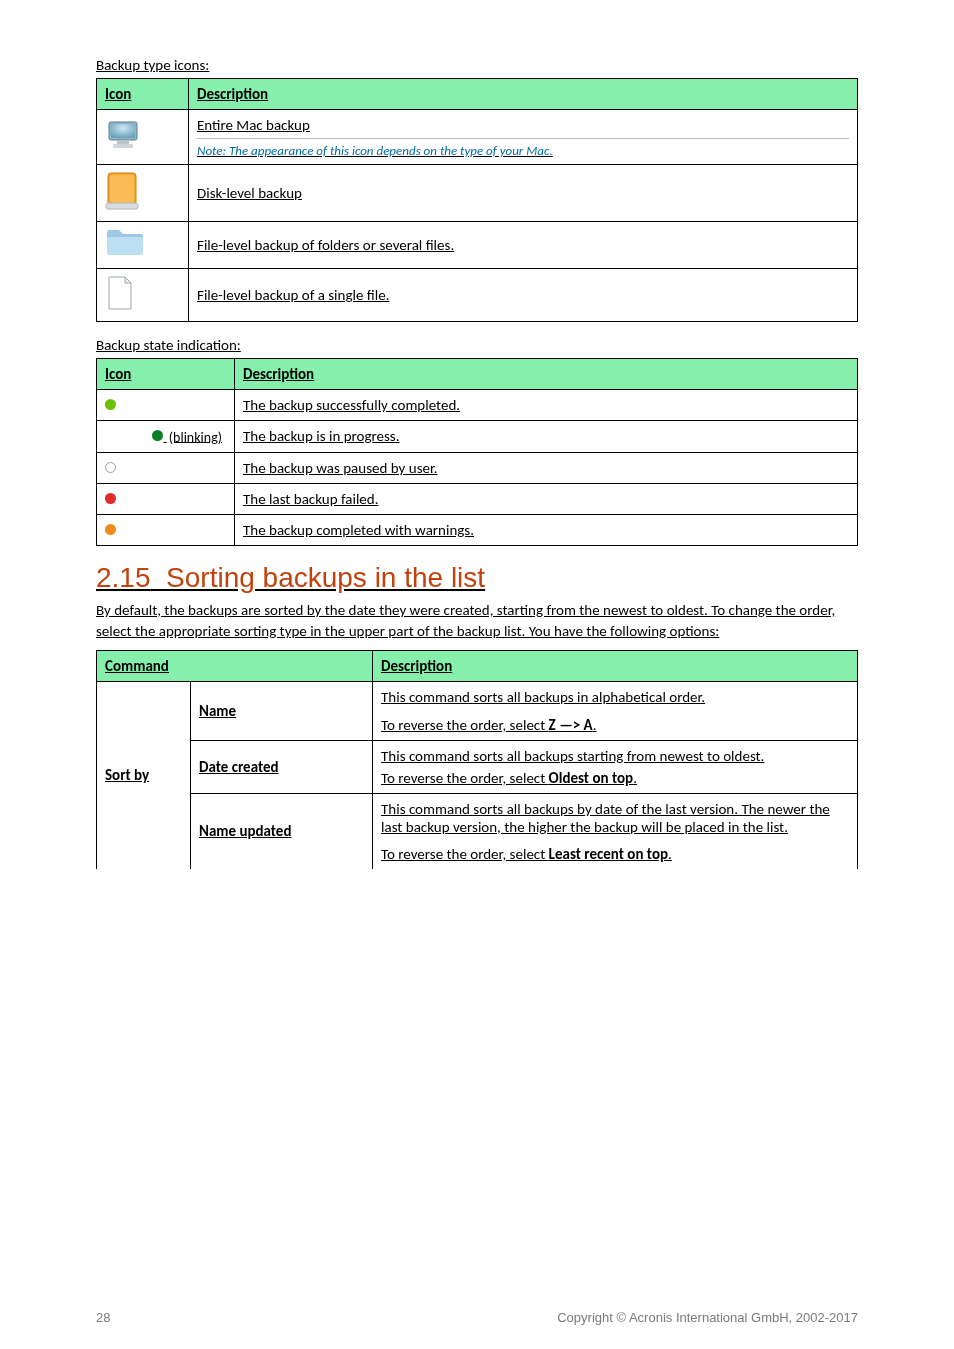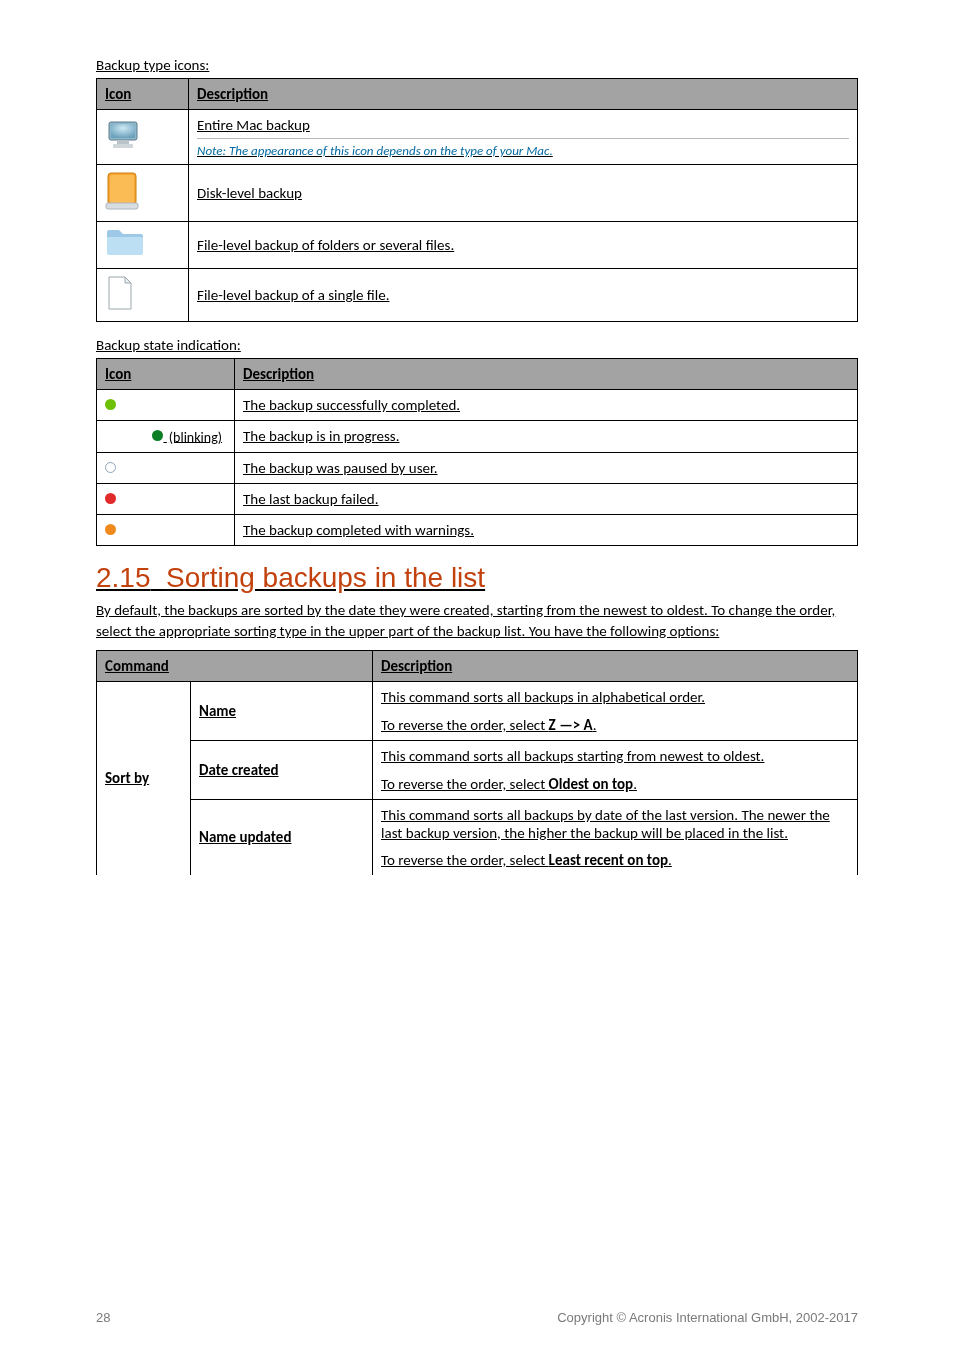--- a/index.html
+++ b/index.html
@@ -28,21 +28,21 @@
     table-layout: fixed;
   }
   table.ref th, table.ref td {
     border: 1px solid #000;
     font-size: 15px;
     text-align: left;
     vertical-align: middle;
     padding: 6px 8px;
   }
   table.ref th {
-    background: #a3a3a3;
+    background: #86efac;
     font-weight: bold;
   }
   .t1-col1 { width: 92px; }
   .t2-col1 { width: 138px; }
   .t3-col1 { width: 94px; }
   .t3-col2 { width: 182px; }
   .icon-cell { text-align: center; }
   .note {
     font-style: italic;
     font-size: 13px;
@@ -258,21 +258,21 @@
           <div>This command sorts all backups in alphabetical order.</div>
           <div style="margin-top:10px">
             <span>To reverse the order, select </span><b>Z —&gt; A</b><span>.</span>
           </div>
         </td>
       </tr>
       <tr>
         <td class="row-sub">Date created</td>
         <td>
           <div>This command sorts all backups starting from newest to oldest.</div>
-          <div style="margin-top:10px">
+          <div style="margin-top:4px">
             <span>To reverse the order, select </span><b>Oldest on top</b><span>.</span>
           </div>
         </td>
       </tr>
       <tr>
         <td class="row-sub" style="border-bottom:none;">Name updated</td>
         <td style="border-bottom:none;">
           <div>This command sorts all backups by date of the last version. The newer the last backup version, the higher the backup will be placed in the list.</div>
           <div style="margin-top:9px">
             <span>To reverse the order, select </span><b>Least recent on top</b><span>.</span>

